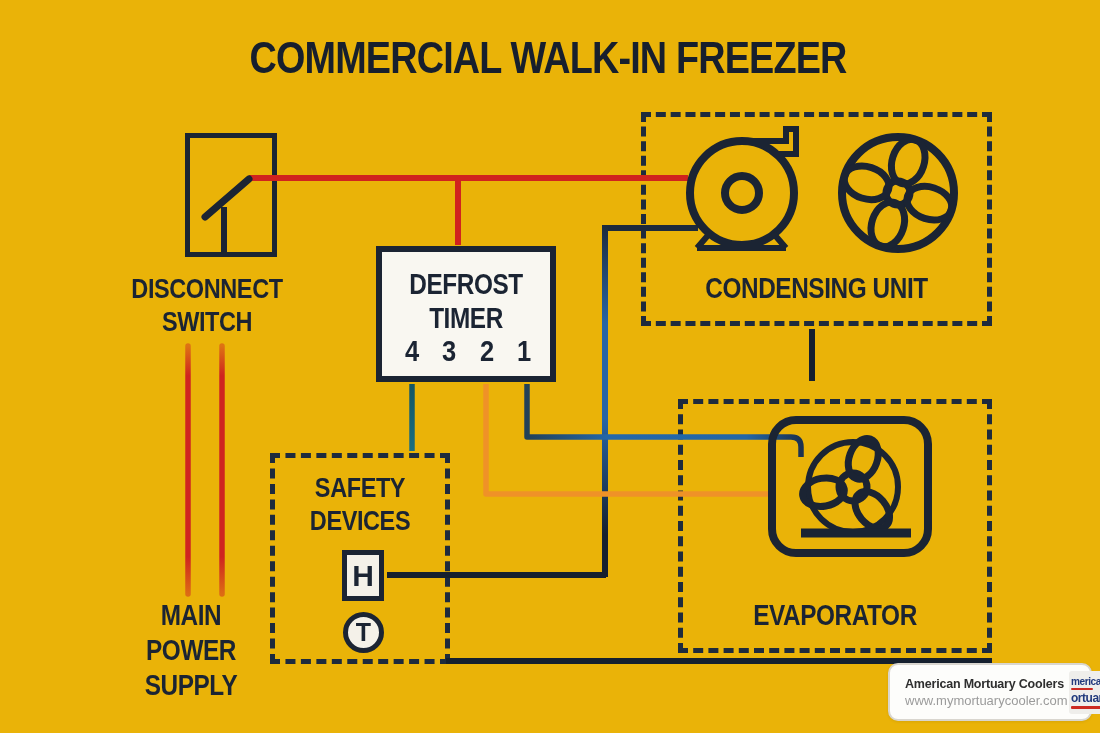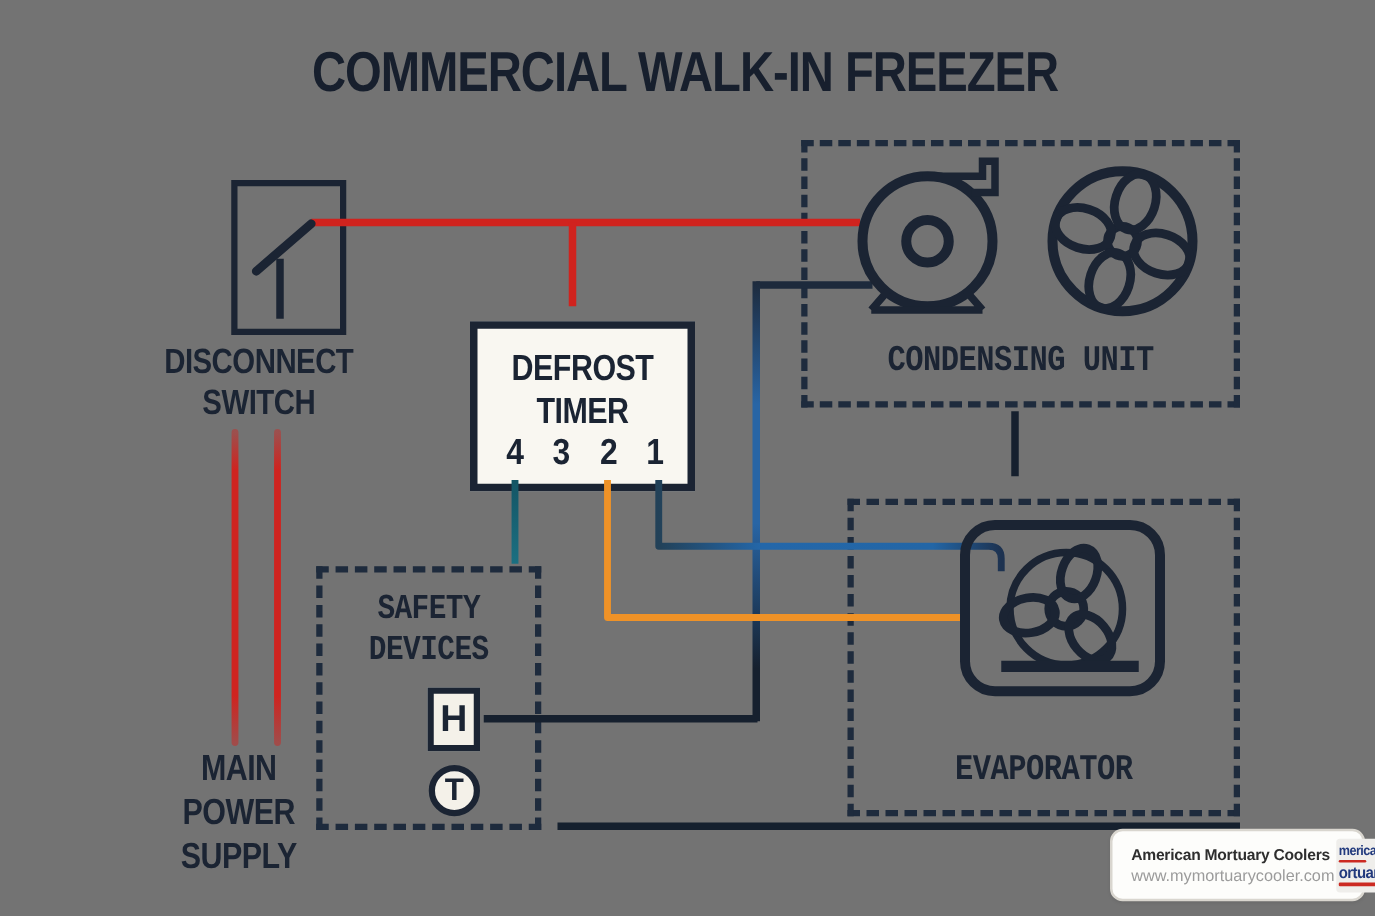--- a/index.html
+++ b/index.html
@@ -1,30 +1,30 @@
 <!DOCTYPE html>
 <html><head>
 <meta charset="utf-8">
 <style>
   * { margin:0; padding:0; box-sizing:border-box; }
   html,body { background:#d8d4cb; }
   #stage {
     position:relative; width:1100px; height:733px; overflow:hidden;
-    background:#737373;
+    background:#eab308;
     font-family:"Liberation Sans", sans-serif;
     color:#1b2433;
   }
   .lbl {
     position:absolute; text-align:center; font-weight:bold;
     color:#1b2433; transform:scaleX(.84); letter-spacing:-.5px;
     white-space:nowrap; line-height:1.1;
   }
   .title { font-size:45px; letter-spacing:-1px; color:#171f2d; }
-  .box { position:absolute; border-color:#1b2433; border-style:solid;margin-top:11px; }
-  .dashedbox { position:absolute; border:5px dashed #1e2b3d;font-family:Liberation Mono, monospace; }
+  .box { position:absolute; border-color:#1b2433; border-style:solid; }
+  .dashedbox { position:absolute; border:5px dashed #1e2b3d; }
   .inbox-lbl {
     position:absolute; left:0; width:100%; text-align:center; font-weight:bold;
     transform:scaleX(.84); letter-spacing:-.5px; white-space:nowrap; line-height:1.1;
   }
   #svg-layer { position:absolute; left:0; top:0; z-index:2; }
   .boxes { z-index:1; }
   #box-timer { background:#f9f7f1; z-index:1; }
   #terminal-row {
     position:absolute; left:0; bottom:8px; width:100%;
     display:flex; justify-content:space-between; padding:0 18px 0 22px;
@@ -80,21 +80,21 @@
   </div>
 
   <div class="dashedbox boxes" id="box-condensing" style="left:641px; top:112px; width:351px; height:214px;">
     <div class="inbox-lbl" style="top:156px; font-size:29px;">CONDENSING UNIT</div>
   </div>
 
   <div class="dashedbox boxes" id="box-evaporator" style="left:678px; top:399px; width:314px; height:254px;">
     <div class="inbox-lbl" style="top:196px; font-size:29px;">EVAPORATOR</div>
   </div>
 
-  <div class="dashedbox boxes" id="box-safety" style="left:253px; top:453px; width:180px; height:211px;">
+  <div class="dashedbox boxes" id="box-safety" style="left:270px; top:453px; width:180px; height:211px;">
     <div class="inbox-lbl" style="top:15px; font-size:28px;">SAFETY</div>
     <div class="inbox-lbl" style="top:48px; font-size:28px;">DEVICES</div>
   </div>
 
   <div class="lbl" style="left:97px; top:274px; width:220px; font-size:28px;">DISCONNECT</div>
   <div class="lbl" style="left:97px; top:307px; width:220px; font-size:28px;">SWITCH</div>
 
   <div class="lbl" style="left:91px; top:600px; width:200px; font-size:29px;">MAIN</div>
   <div class="lbl" style="left:91px; top:635px; width:200px; font-size:29px;">POWER</div>
   <div class="lbl" style="left:91px; top:670px; width:200px; font-size:29px;">SUPPLY</div>

